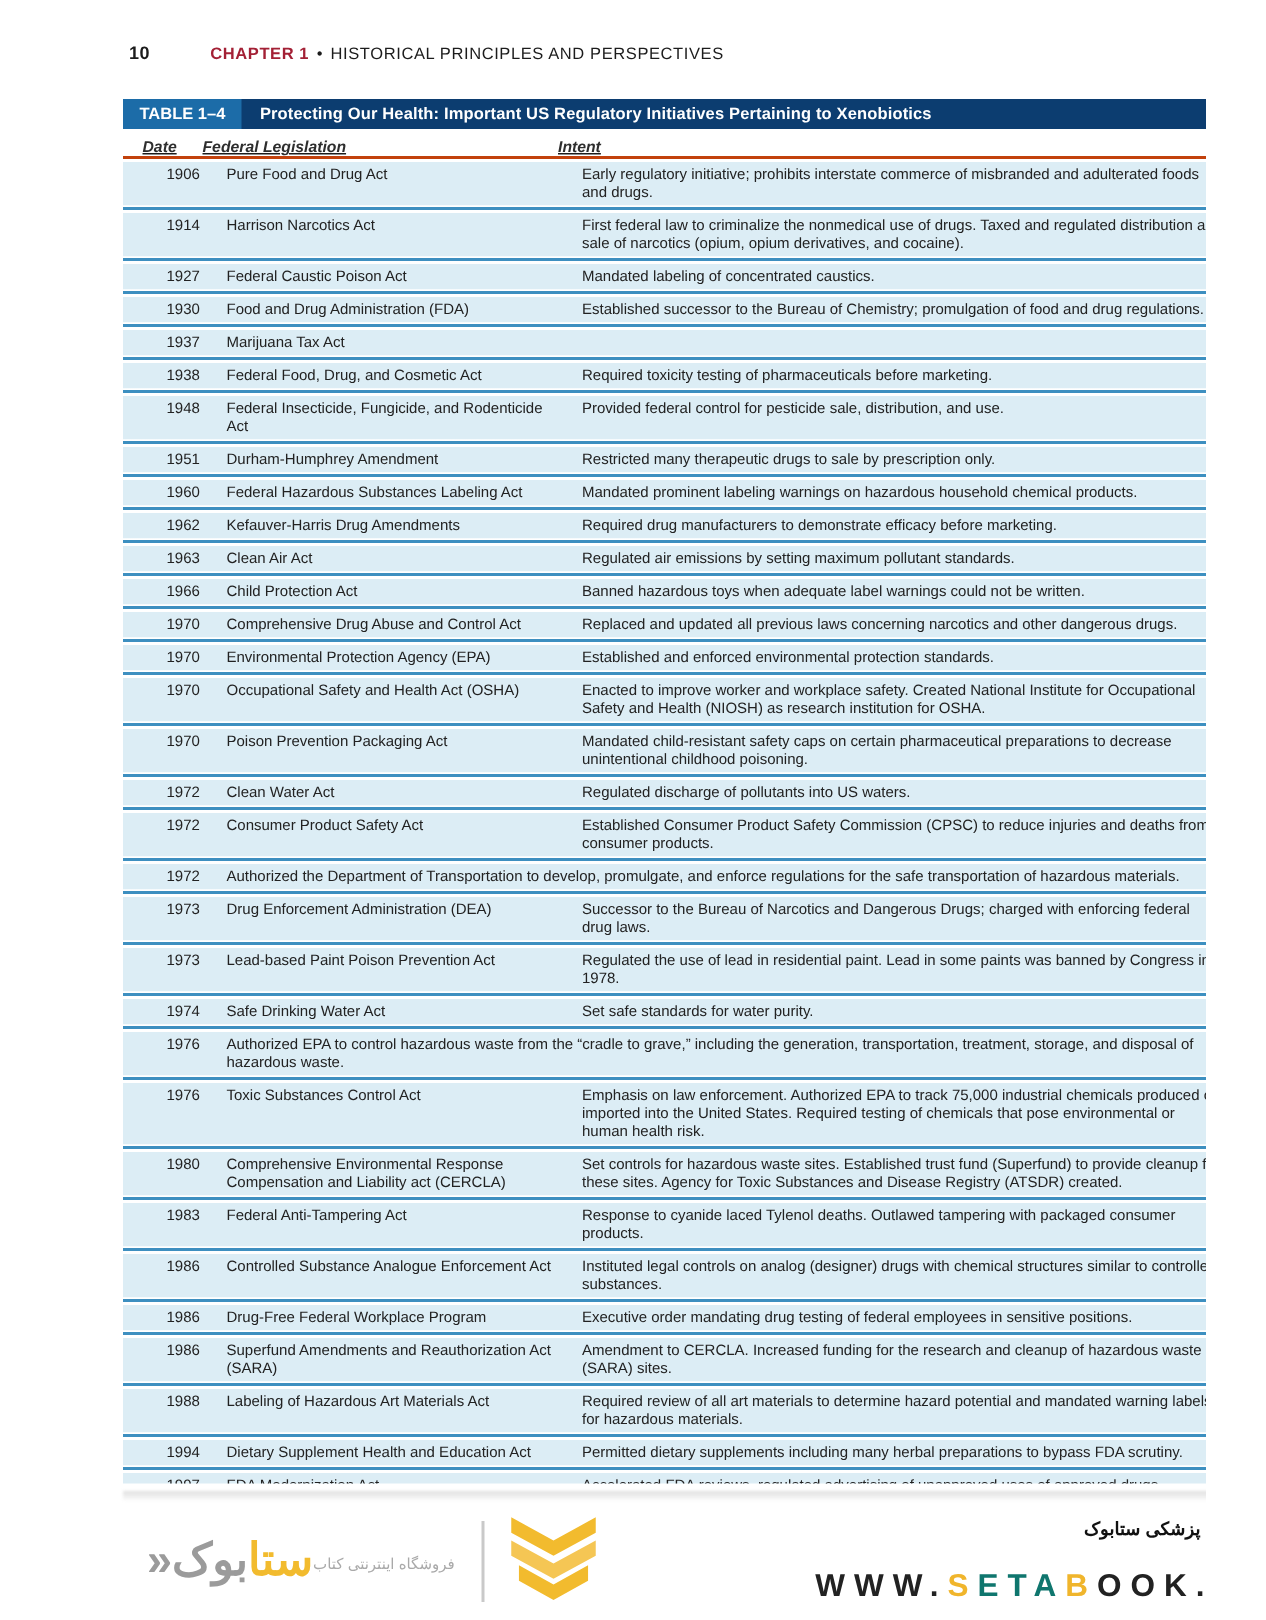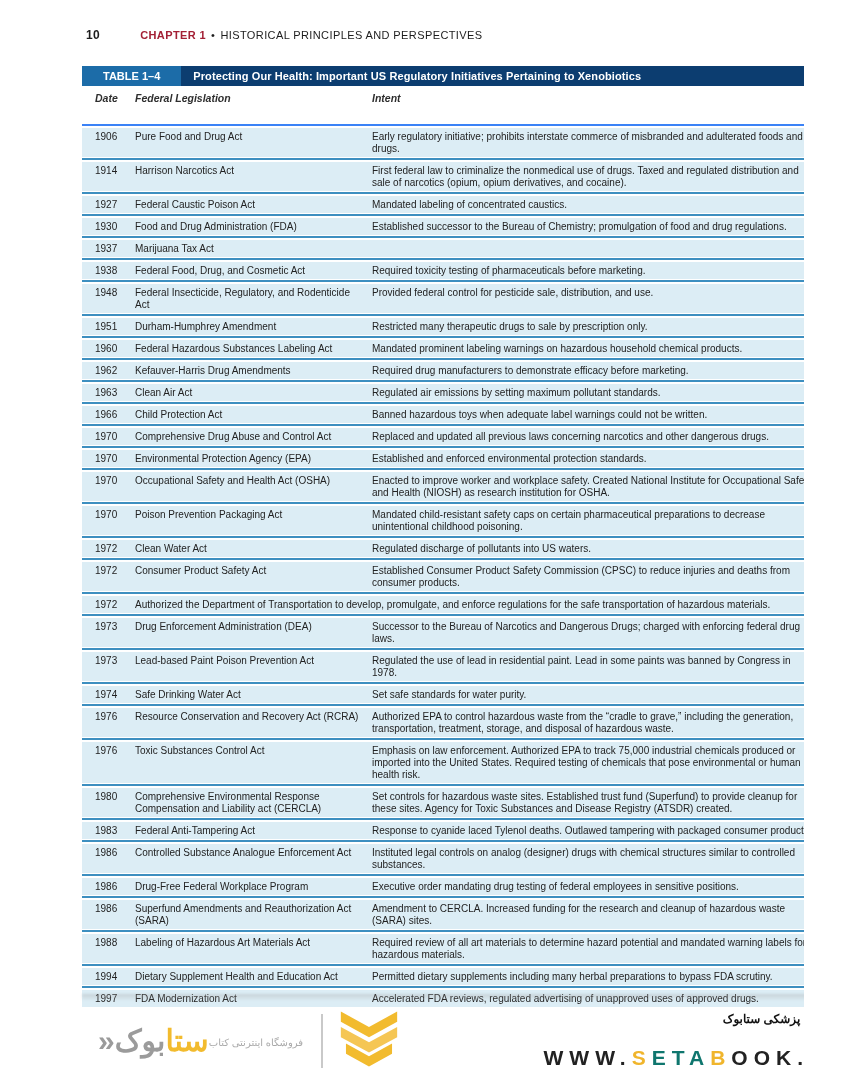--- a/index.html
+++ b/index.html
@@ -13,34 +13,34 @@
   
   .running-head { position:absolute; top:28px; left:46px; display:flex; align-items:baseline; font-size:11px; letter-spacing:.4px; }
   .page-num { font-weight:bold; font-size:12px; margin-right:40px; }
   .chapter-label { font-weight:bold; color:#a32035; }
   .head-bullet { margin:0 5px; color:#1c1c1c; }
   .chapter-title { color:#1c1c1c; }
 
   
   .tbl { position:absolute; top:66px; left:42px; width:741px; }
   .tbl-titlebar { display:flex; align-items:stretch; height:20px; background:#0c3d70; }
-  .tbl-label { background:#1c6ca8; color:#fff; font-weight:bold; font-size:11px; display:flex; align-items:center; padding:0 21px; white-space:nowrap; }
+  .tbl-label { background:#1c6ca8; color:#fff; font-weight:bold; font-size:11px; display:flex; align-items:center; padding:0 11px; white-space:nowrap; }
   .tbl-title { color:#fff; font-weight:bold; font-size:11px; display:flex; align-items:center; padding-left:12px; letter-spacing:.1px; }
 
-  .tbl-colhead { display:flex; padding:6px 0 20px 0; border-bottom:2px solid #3b82f6; background:#fff; }
+  .tbl-colhead { display:flex; padding:6px 0 0 0; border-bottom:2px solid #c2410c; background:#fff;text-decoration:underline; }
   .tbl-colhead .col { font-style:italic; font-weight:bold; font-size:10.5px; color:#2e2e2e; }
 
   .c-date   { width:53px;  padding-left:13px; flex:none; }
   .c-leg    { width:237px; padding-right:12px; flex:none; }
   .c-intent { flex:1; padding-right:8px; }
 
   .tbl-body { height:883px; overflow:hidden; padding-top:2px; position:relative; }
   .t-row { display:flex; background:#dcedf5; padding:2.5px 0; font-size:10px; line-height:12px; color:#222; }
   .t-div { height:5px; background:linear-gradient(to bottom,#ffffff 0 1px,#3d8fc0 1px 3px,#ffffff 3px 5px); }
-  .t-row .c-date { font-variant-numeric:tabular-nums; }
+  .t-row .c-date { font-variant-numeric:tabular-nums;margin-left:16px; }
 
   .scan-smear { position:absolute; left:42px; top:994px; width:741px; height:7px;
     background:linear-gradient(to bottom, rgba(160,160,160,.35), rgba(255,255,255,0)); filter:blur(1px); }
 
   
   .footer { position:absolute; left:0; bottom:8px; width:844px; display:flex; justify-content:space-between; align-items:center; padding:0 8px 0 58px; }
   .brand { display:flex; align-items:center; }
   .wordmark-wrap { display:flex; flex-direction:row; align-items:center; }
   .wordmark { font-size:30px; font-weight:bold; line-height:32px; letter-spacing:1px; direction:rtl; }
   .wm-yellow { color:#f2bb2e; }
@@ -106,21 +106,21 @@
         </div>
         <div class="t-div"></div>
         <div class="t-row">
           <span class="c-date">1938</span>
           <span class="c-leg">Federal Food, Drug, and Cosmetic Act</span>
           <span class="c-intent">Required toxicity testing of pharmaceuticals before marketing.</span>
         </div>
         <div class="t-div"></div>
         <div class="t-row">
           <span class="c-date">1948</span>
-          <span class="c-leg">Federal Insecticide, Regulatory, and Rodenticide Act</span>
+          <span class="c-leg">Federal Insecticide, Fungicide, and Rodenticide Act</span>
           <span class="c-intent">Provided federal control for pesticide sale, distribution, and use.</span>
         </div>
         <div class="t-div"></div>
         <div class="t-row">
           <span class="c-date">1951</span>
           <span class="c-leg">Durham-Humphrey Amendment</span>
           <span class="c-intent">Restricted many therapeutic drugs to sale by prescription only.</span>
         </div>
         <div class="t-div"></div>
         <div class="t-row">
@@ -201,21 +201,20 @@
         </div>
         <div class="t-div"></div>
         <div class="t-row">
           <span class="c-date">1974</span>
           <span class="c-leg">Safe Drinking Water Act</span>
           <span class="c-intent">Set safe standards for water purity.</span>
         </div>
         <div class="t-div"></div>
         <div class="t-row">
           <span class="c-date">1976</span>
-          <span class="c-leg">Resource Conservation and Recovery Act (RCRA)</span>
           <span class="c-intent">Authorized EPA to control hazardous waste from the “cradle to grave,” including the generation, transportation, treatment, storage, and disposal of hazardous waste.</span>
         </div>
         <div class="t-div"></div>
         <div class="t-row">
           <span class="c-date">1976</span>
           <span class="c-leg">Toxic Substances Control Act</span>
           <span class="c-intent">Emphasis on law enforcement. Authorized EPA to track 75,000 industrial chemicals produced or imported into the United States. Required testing of chemicals that pose environmental or human health risk.</span>
         </div>
         <div class="t-div"></div>
         <div class="t-row">

